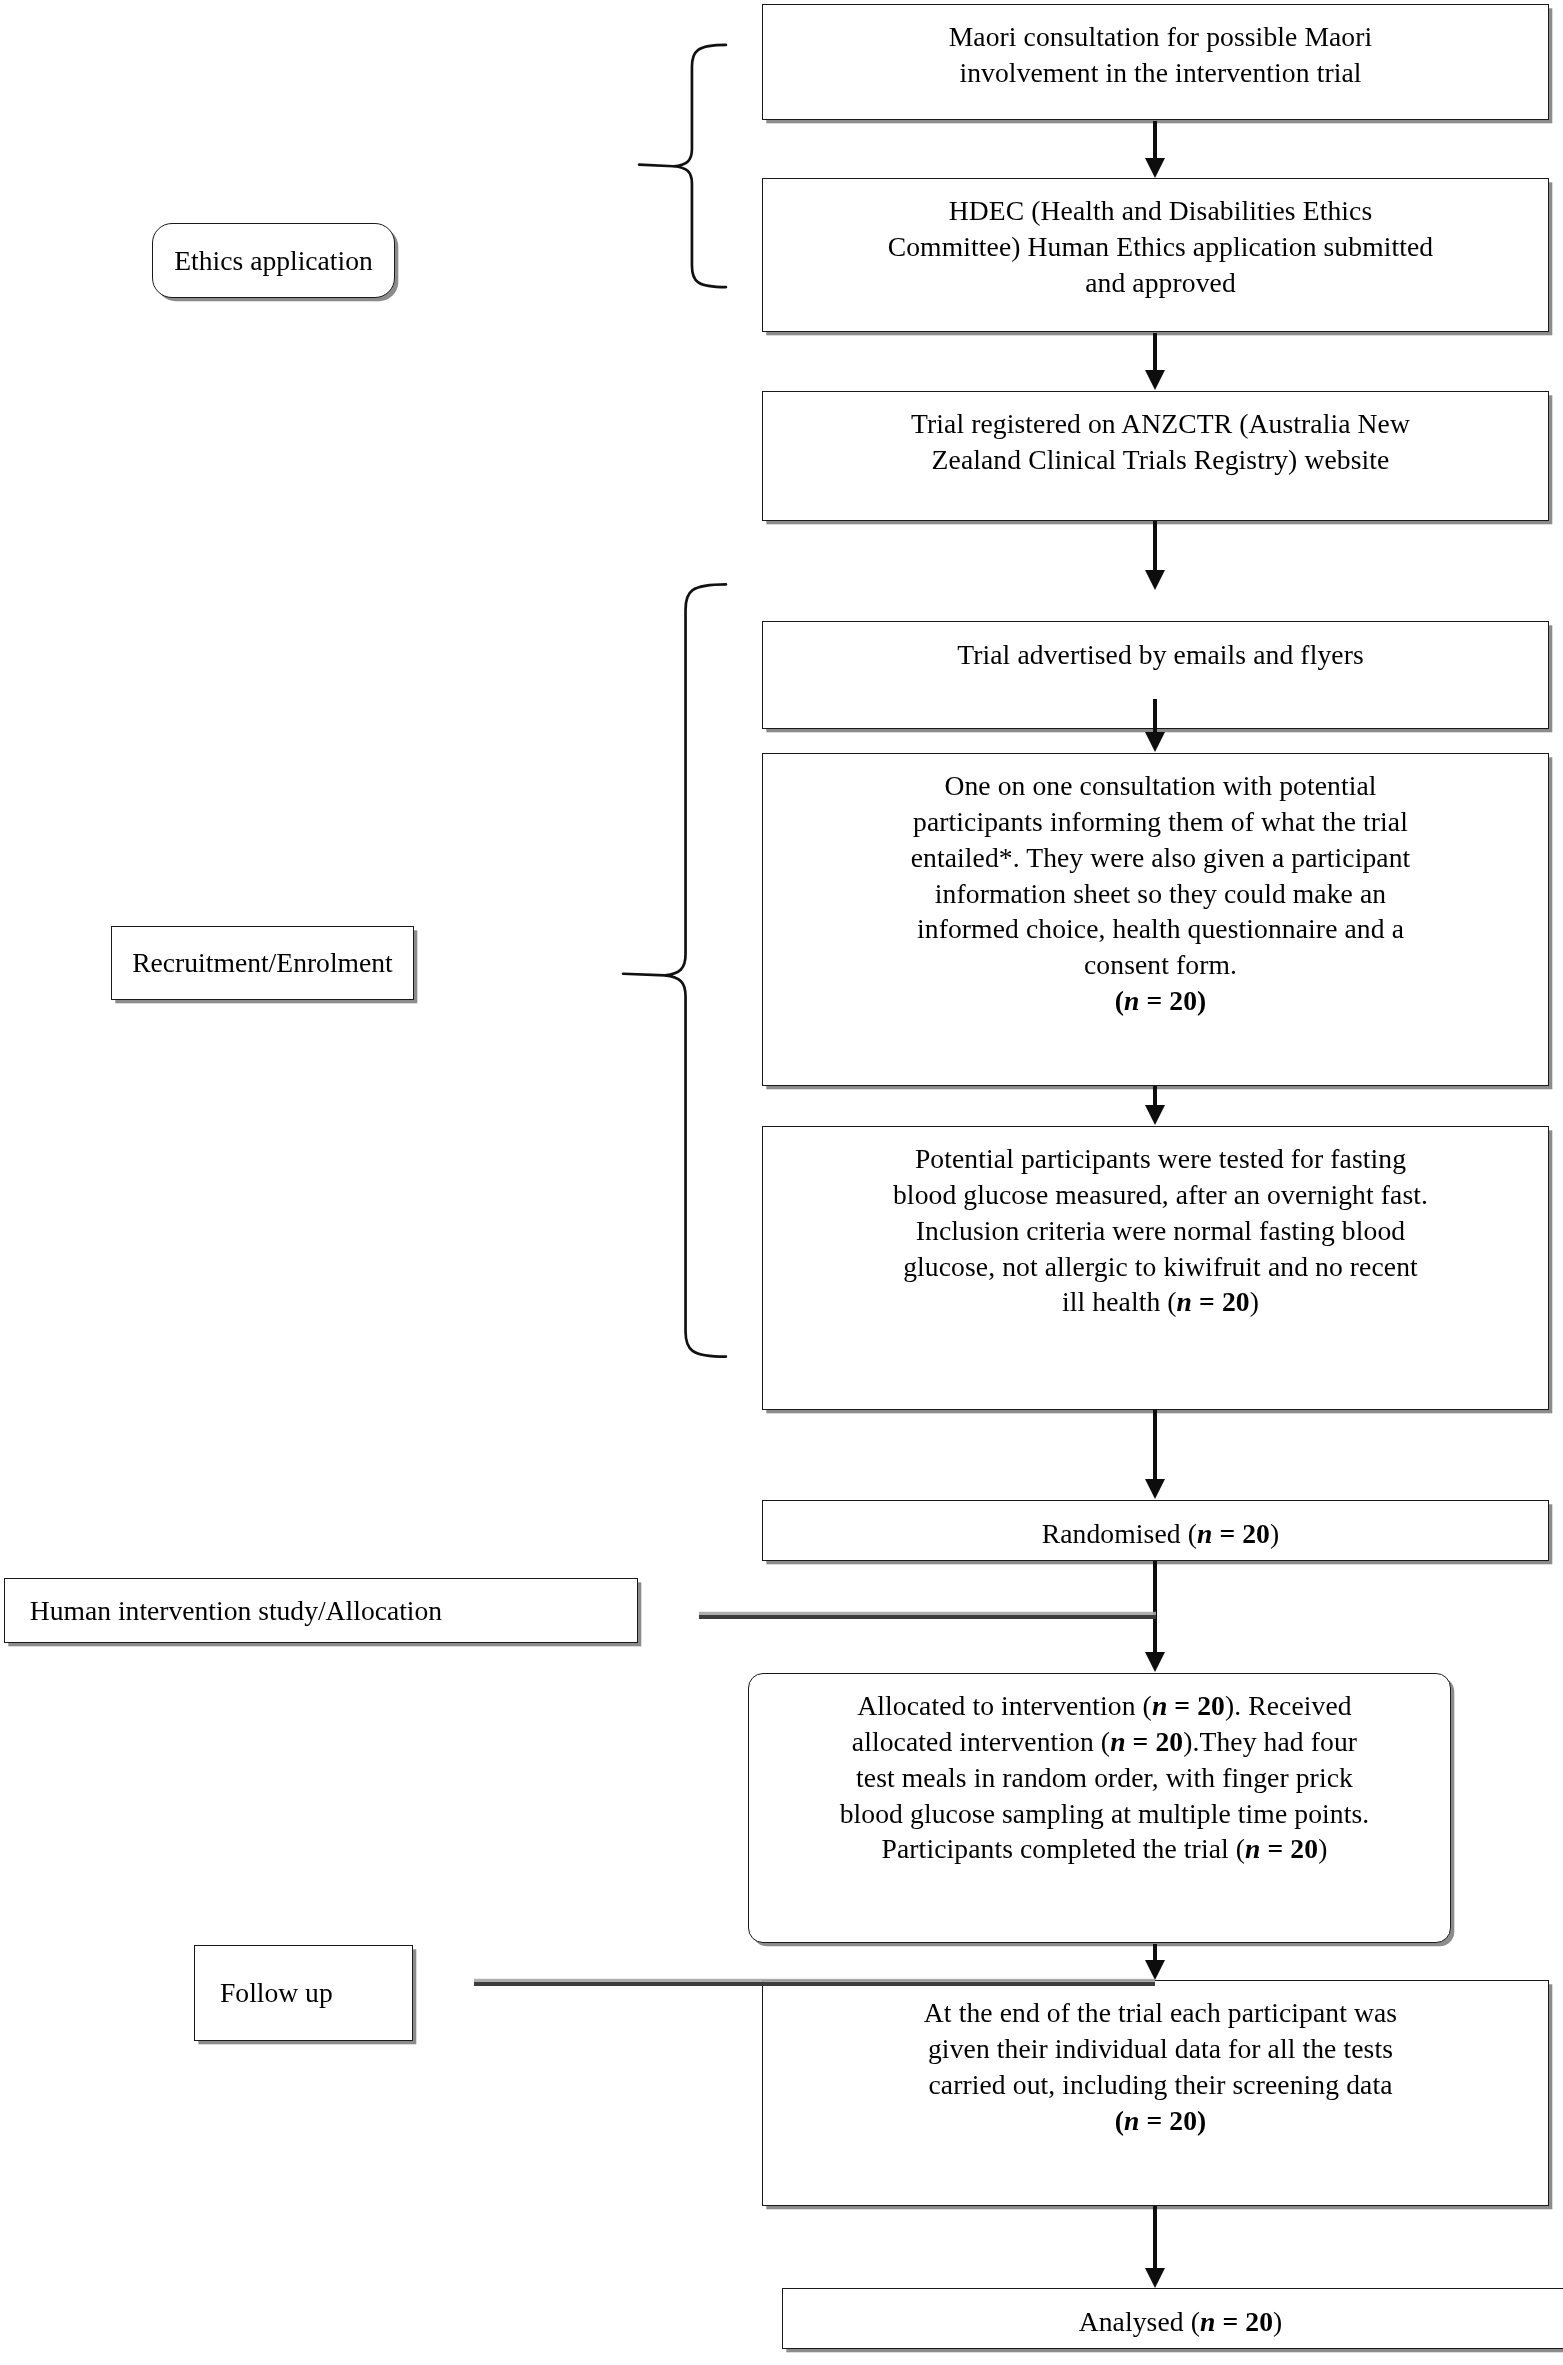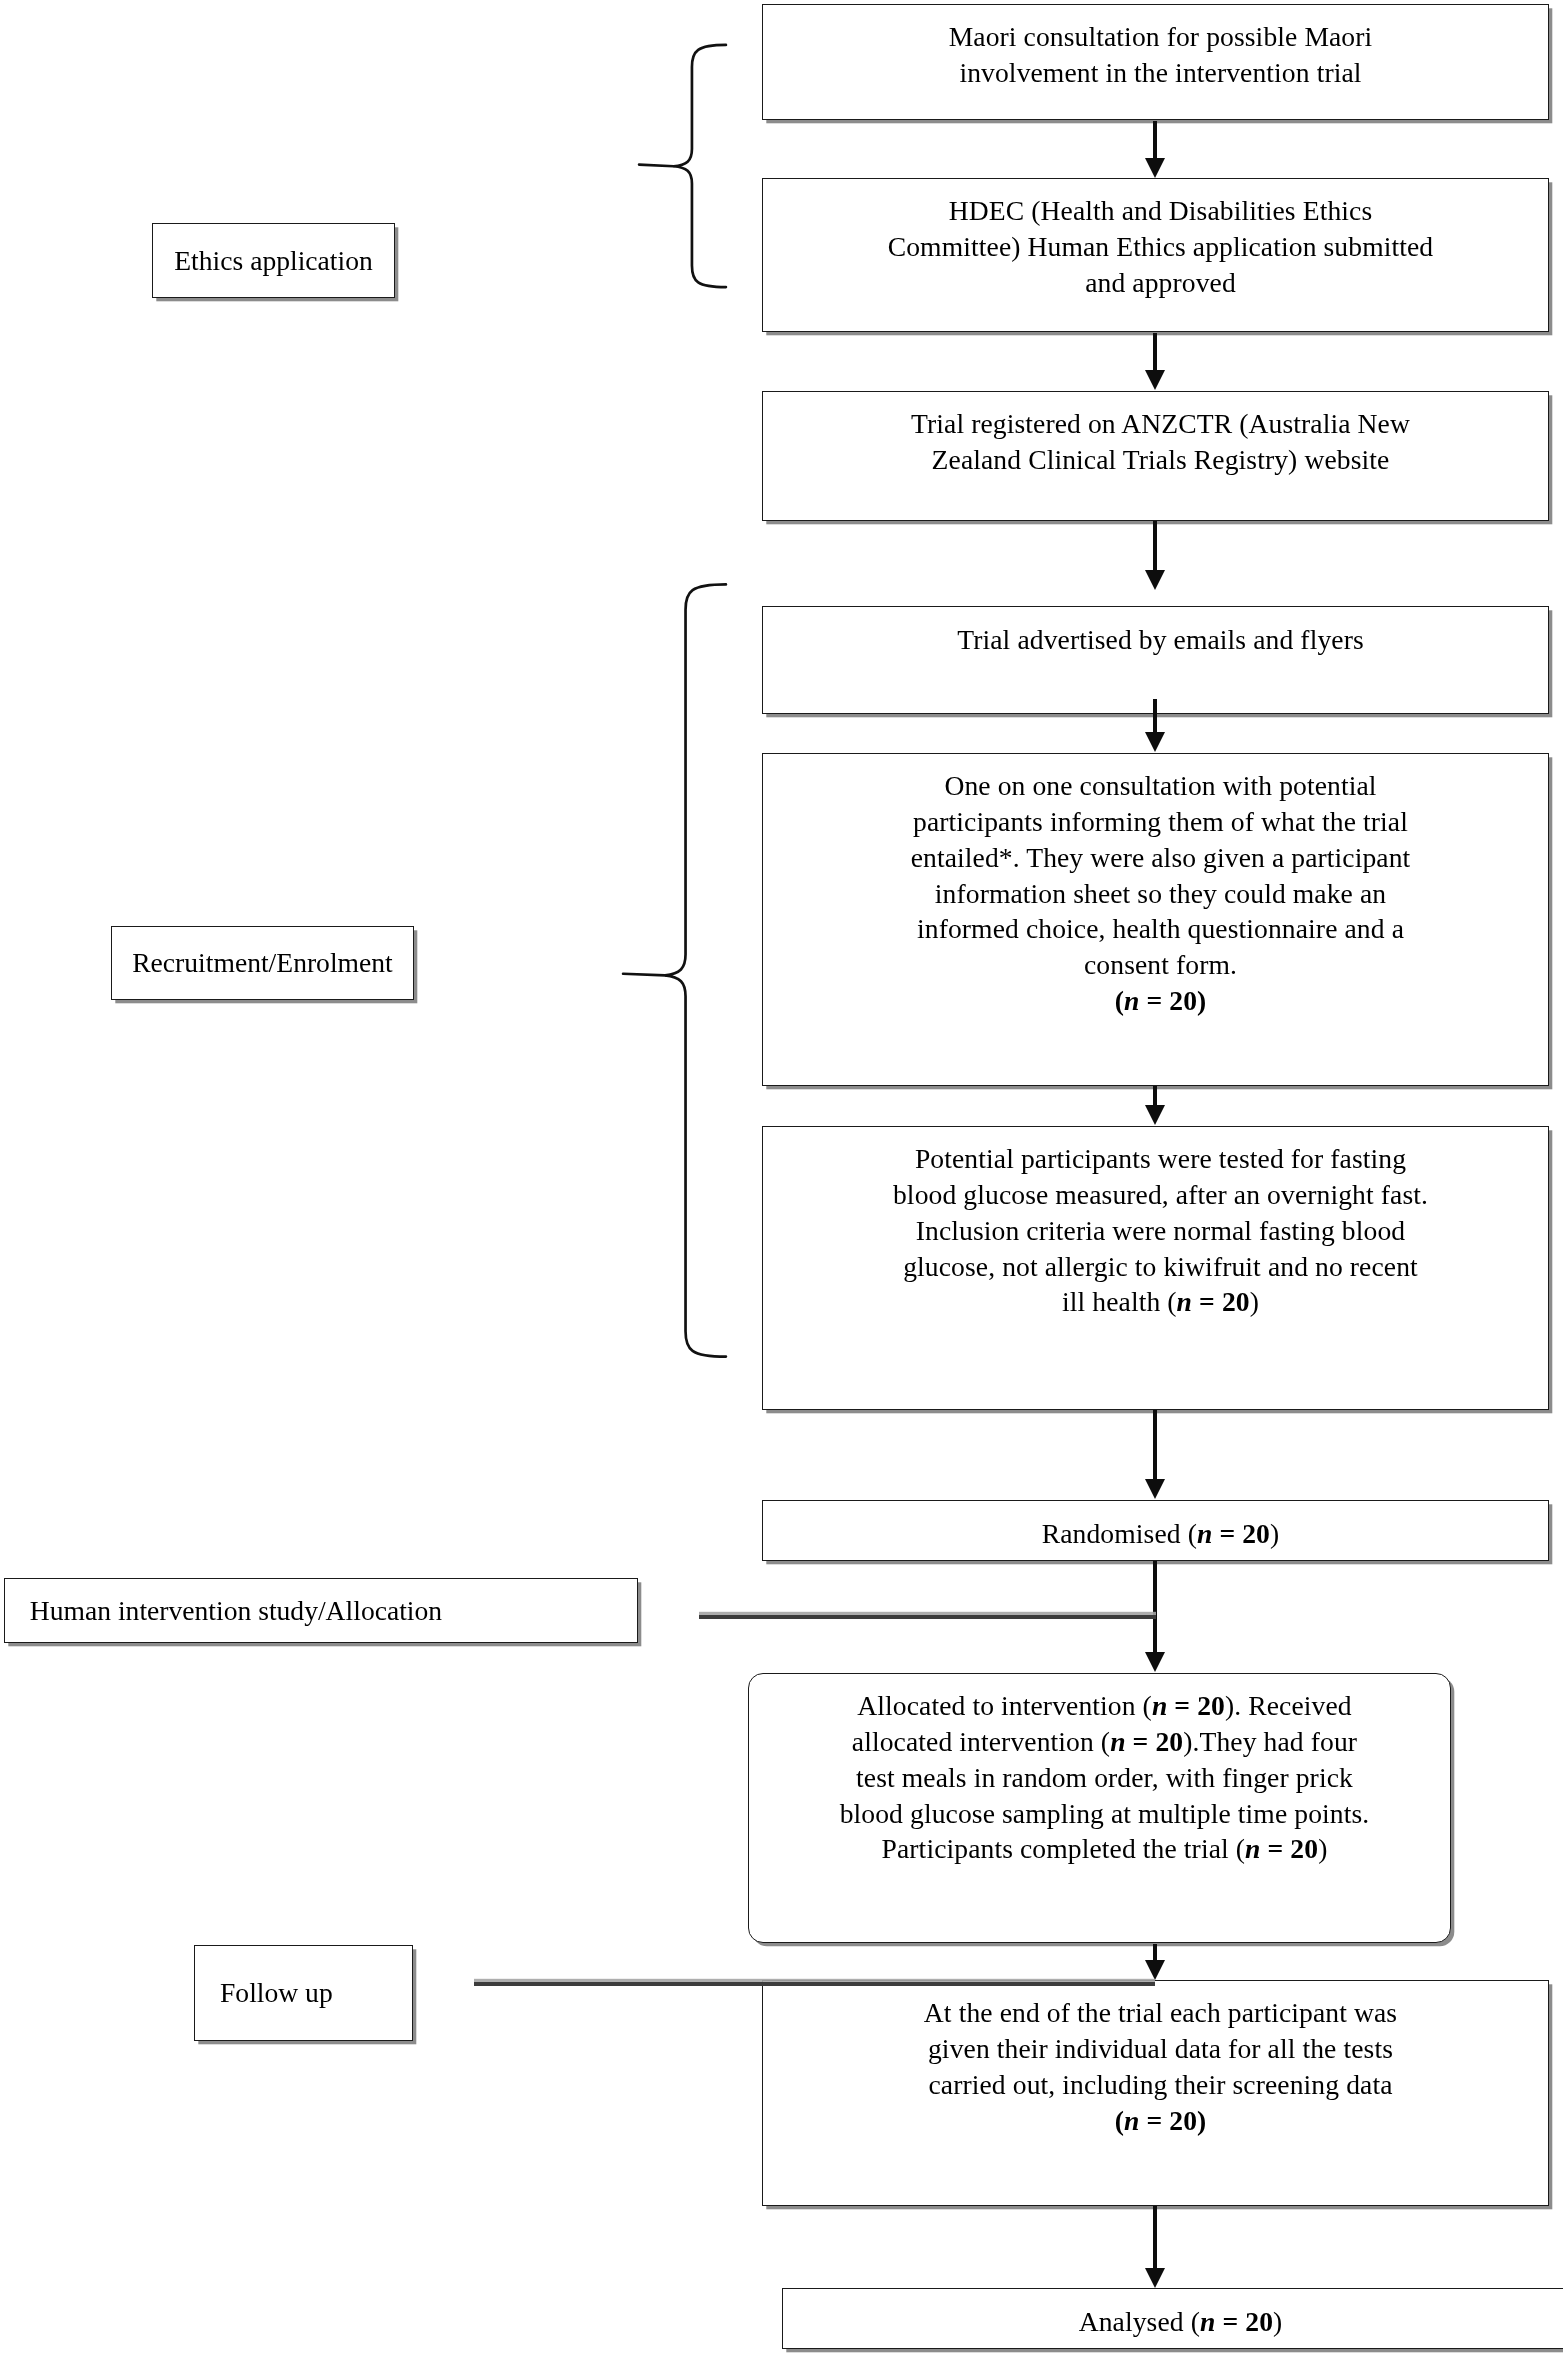--- a/index.html
+++ b/index.html
@@ -93,21 +93,21 @@
   </div>
 
   <div class="brace" style="left:622px; top:581px; width:105px; height:779px;">
     <svg width="105" height="779" viewBox="0 0 195 1440" fill="none">
       <path d="M193 3 C128 3 118 16 118 50 L118 690 C118 716 108 726 80 729
                C108 732 118 742 118 768 L118 1390 C118 1424 128 1437 193 1437" stroke="#111" stroke-width="5" fill="none" stroke-linecap="round"></path>
       <path d="M80 729 L2 726" stroke="#111" stroke-width="5" stroke-linecap="round"></path>
     </svg>
   </div>
 
-  <div class="lbox" style="left:152px; top:223px; width:243px; height:75px;">
+  <div class="lbox" style="left:152px; top:223px; width:243px; height:75px;border-radius:20px;">
     <span class="txt">Ethics application</span>
   </div>
 
   <div class="lbox" style="left:111px; top:926px; width:303px; height:74px;">
     <span class="txt">Recruitment/Enrolment</span>
   </div>
 
   <div class="lbox leftalign" style="left:3.8px; top:1578px; width:634px; height:65px;">
     <span class="txt">Human intervention study/Allocation</span>
   </div>
@@ -121,21 +121,21 @@
   </div>
 
   <div class="fbox" style="left:762px; top:178px; width:787px; height:154px;">
     <div class="txt">HDEC (Health and Disabilities Ethics<br>Committee) Human Ethics application submitted<br>and approved</div>
   </div>
 
   <div class="fbox" style="left:762px; top:391px; width:787px; height:130px;">
     <div class="txt">Trial registered on ANZCTR (Australia New<br>Zealand Clinical Trials Registry) website</div>
   </div>
 
-  <div class="fbox single" style="left:762px; top:606px; width:787px; height:108px;text-decoration:underline;">
+  <div class="fbox single" style="left:762px; top:621px; width:787px; height:108px;text-decoration:underline;">
     <div class="txt">Trial advertised by emails and flyers</div>
   </div>
 
   <div class="fbox" style="left:762px; top:753px; width:787px; height:333px;">
     <div class="txt">One on one consultation with potential<br>participants informing them of what the trial<br>entailed*. They were also given a participant<br>information sheet so they could make an<br>informed choice, health questionnaire and a<br>consent form.<br><b>(<i>n</i> = 20)</b></div>
   </div>
 
   <div class="fbox" style="left:762px; top:1126px; width:787px; height:284px;">
     <div class="txt">Potential participants were tested for fasting<br>blood glucose measured, after an overnight fast.<br>Inclusion criteria were normal fasting blood<br>glucose, not allergic to kiwifruit and no recent<br>ill health (<b><i>n</i> = 20</b>)</div>
   </div>

